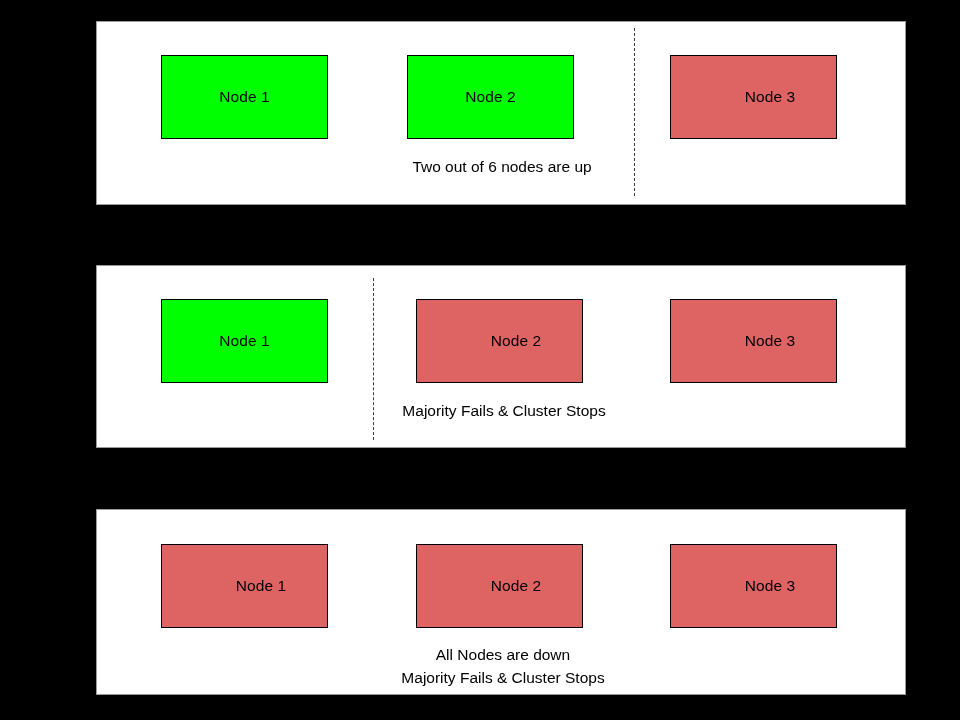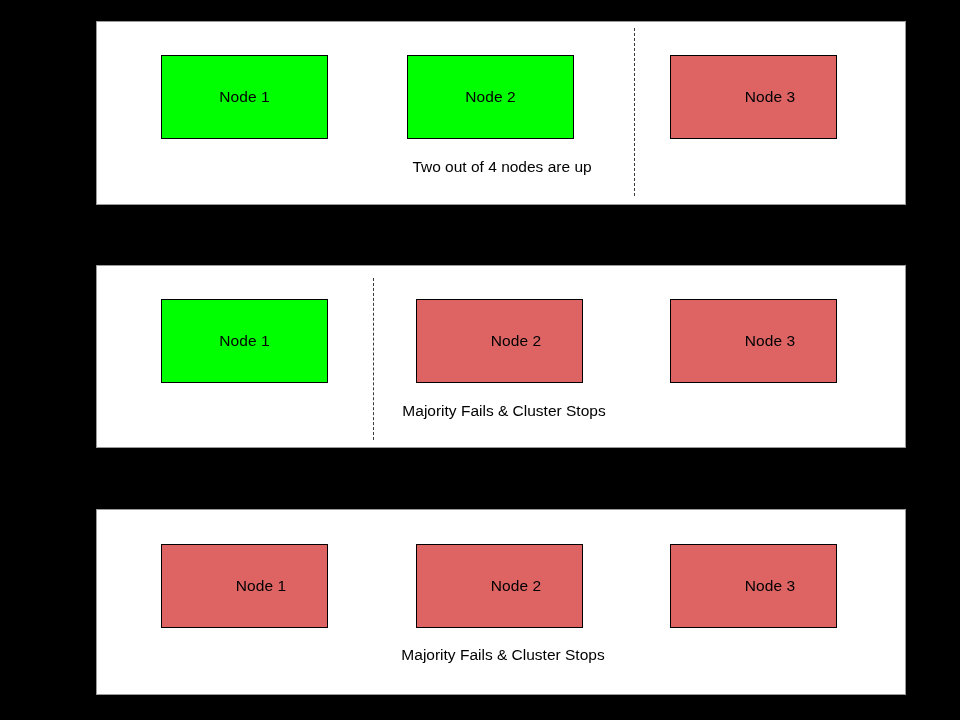--- a/index.html
+++ b/index.html
@@ -76,21 +76,21 @@
       <span>Node 2</span>
     </div>
 
     <div class="node-box node-down" style="left:573px; top:33px; width:167px; height:84px;">
       <span>Node 3</span>
     </div>
 
     <div class="divider" style="left:537px; top:6px; height:168px;"></div>
 
     <div class="caption" style="left:405px; top:133px;">
-      <span class="cap-line">Two out of 4 nodes are up</span>
+      <span class="cap-line">Two out of 6 nodes are up</span>
     </div>
   </div>
 
   <div class="panel" id="panel-1">
 
     <div class="node-box node-up" style="left:64px; top:33px; width:167px; height:84px;">
       <span>Node 1</span>
     </div>
 
     <div class="node-box node-down" style="left:319px; top:33px; width:167px; height:84px;">
@@ -116,17 +116,18 @@
 
     <div class="node-box node-down" style="left:319px; top:34px; width:167px; height:84px;">
       <span>Node 2</span>
     </div>
 
     <div class="node-box node-down" style="left:573px; top:34px; width:167px; height:84px;">
       <span>Node 3</span>
     </div>
 
     <div class="caption" style="left:406px; top:133px;">
+      <span class="cap-line">All Nodes are down</span>
       <span class="cap-line">Majority Fails &amp; Cluster Stops</span>
     </div>
   </div>
 
 </div>
 
 </body></html>

